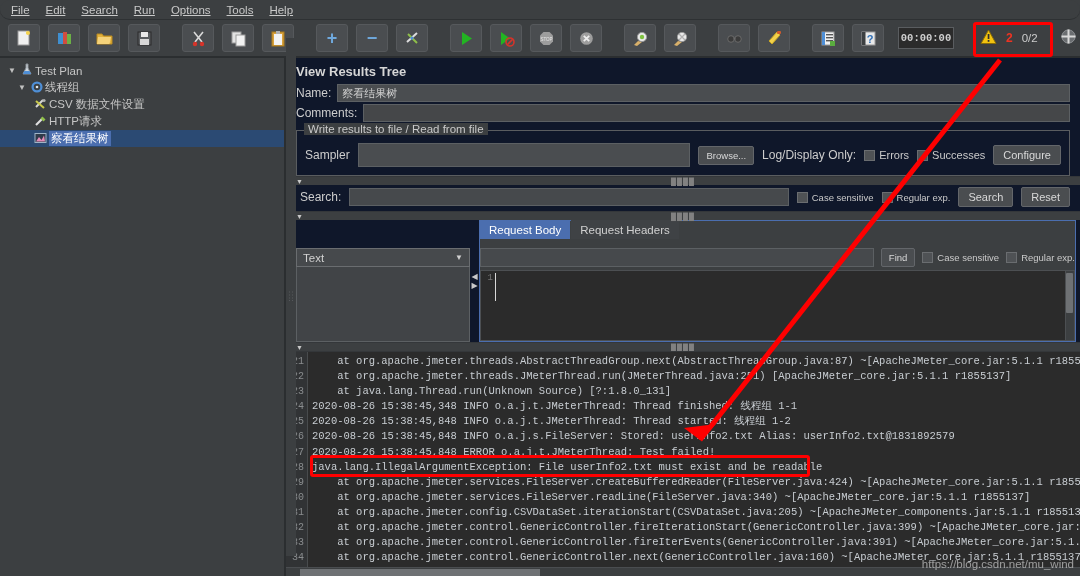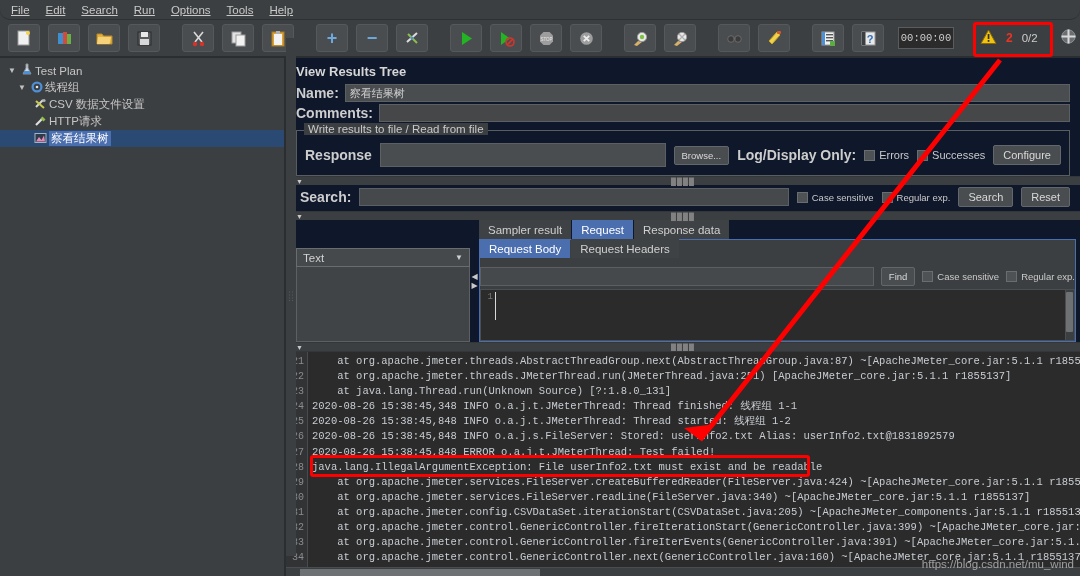--- a/index.html
+++ b/index.html
@@ -47,20 +47,21 @@
     color: #d8d8d8;
   }
   .tb-sep { width: 6px; }
   .timer {
     width: 56px; height: 22px;
     background: #2b2b2b; border: 1px solid #5a5d60;
     color: #cfcfcf; font-size: 10.5px;
     font-family: "Liberation Mono", monospace;
     display: flex; align-items: center; justify-content: center;
     margin-left: 6px;
+    font-weight: bold;
   }
   .err-zone {
     display: flex; align-items: center; gap: 9px;
     margin-left: 10px; padding: 2px 8px;
   }
   .err-count { color: #ee3322; font-size: 12px; font-weight: bold; }
   .run-count { color: #cccccc; font-size: 11.5px; }
   .warn-ico { font-size: 15px; }
   .tb-right { margin-left: 6px; }
 
@@ -103,21 +104,21 @@
     position: relative; overflow: hidden;
   }
   .panel-title {
     font-size: 13px; font-weight: bold; color: #d6d6d6;
     padding: 6px 10px 5px 10px;
   }
   .row-field {
     display: flex; align-items: center;
     padding: 0 10px 2px 10px; gap: 6px;
   }
-  .lbl { font-size: 14px; color: #cdcdcd; white-space: nowrap; font-weight: bold; }
+  .lbl { font-size: 12px; color: #cdcdcd; white-space: nowrap; font-weight: normal; }
   .txtinput {
     flex: 1; height: 18px;
     background: #4a4d50; border: 1px solid #5c6063;
     color: #d0d0d0; font-size: 11px;
     padding: 0 4px; line-height: 16px;
   }
   .txtinput.plain { background: #454749; }
 
   
   .groupbox {
@@ -516,21 +517,21 @@
         <div class="txtinput">察看结果树</div>
       </div>
       <div class="row-field">
         <span class="lbl">Comments:</span>
         <div class="txtinput plain"></div>
       </div>
 
       <div class="groupbox">
         <div class="gtitle">Write results to file / Read from file</div>
         <div class="gb-row">
-          <span class="lbl">Response</span>
+          <span class="lbl">Sampler</span>
           <div class="txtinput" style="flex:1;height:24px"></div>
           <div class="btn small">Browse...</div>
           <span class="lbl">Log/Display Only:</span>
           <div class="chk-wrap">
             <span class="chk"></span>
             <span class="chk-lbl">Errors</span>
           </div>
           <div class="chk-wrap">
             <span class="chk"></span>
             <span class="chk-lbl">Successes</span>
@@ -567,25 +568,20 @@
       <div class="mid-area">
         <div class="left-mid">
           <div class="combo">
             <span>Text</span>
             <span class="caret">▼</span>
           </div>
           <div class="left-list"></div>
         </div>
         <div class="vsplit">◀<br>▶</div>
         <div class="right-mid">
-          <div class="tabstrip">
-            <div class="tab">Sampler result</div>
-            <div class="tab active">Request</div>
-            <div class="tab">Response data</div>
-          </div>
           <div class="tabpanel">
             <div class="subtabstrip">
               <div class="tab active">Request Body</div>
               <div class="tab">Request Headers</div>
             </div>
             <div class="find-row">
               <div class="find-input"></div>
               <div class="btn small">Find</div>
               <div class="chk-wrap">
                 <span class="chk"></span>

